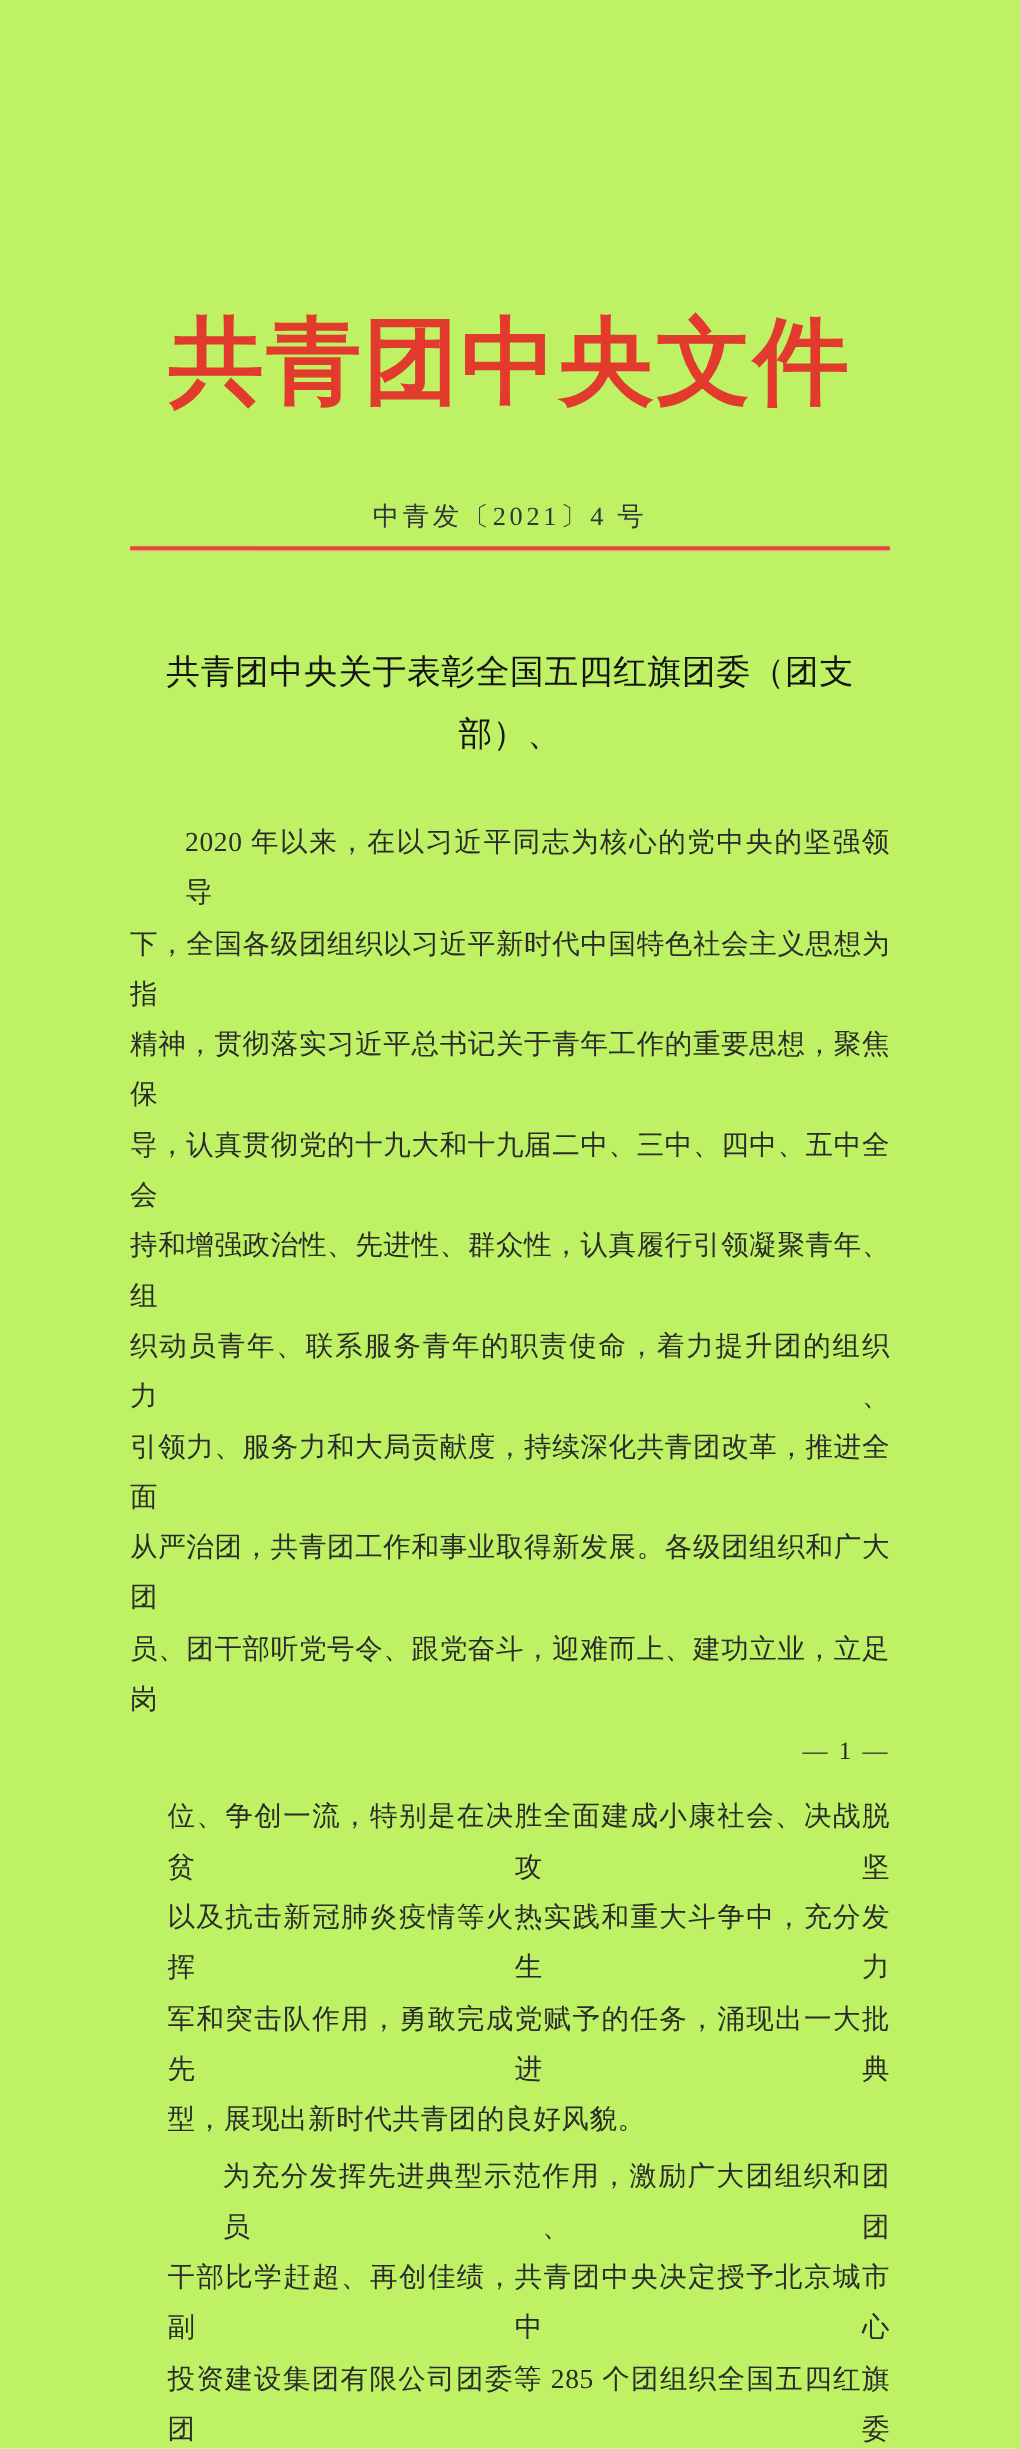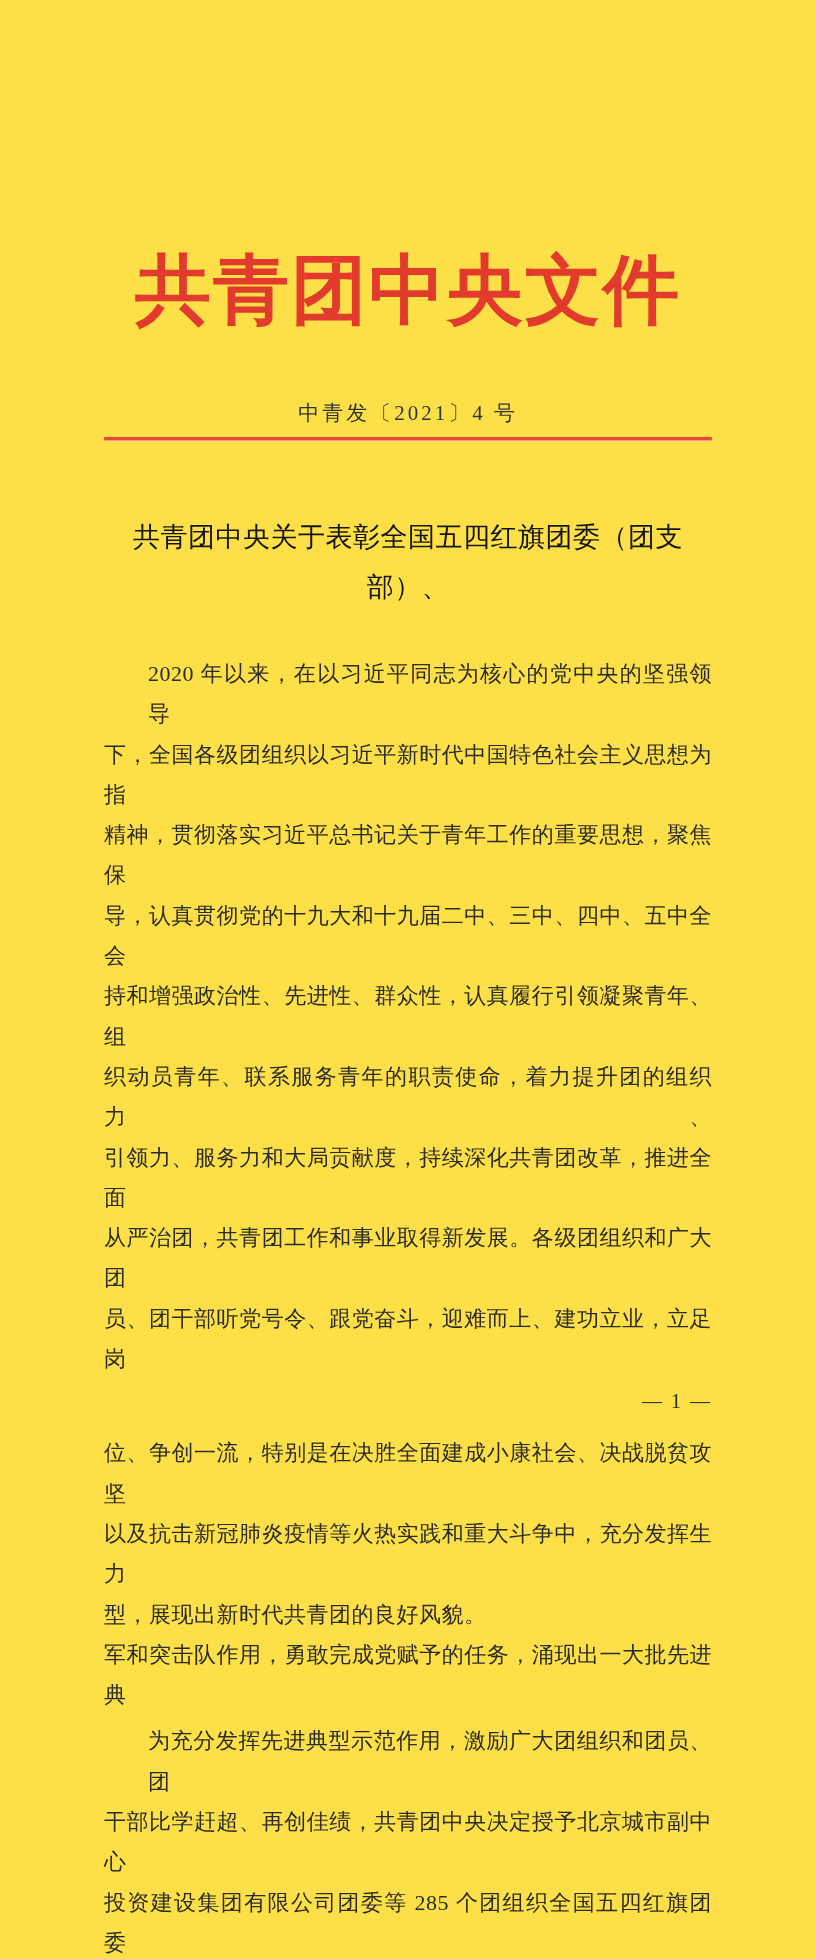--- a/index.html
+++ b/index.html
@@ -1,21 +1,21 @@
 <!DOCTYPE html>
 <html><head>
 <meta charset="utf-8">
 <style>
   html, body { margin: 0; padding: 0; background: #fcfcfc; }
   .page {
     position: relative;
     width: 816px;
     height: 1959px;
     margin: 0 auto;
-    background: #fde047;
+    background: #bef264;
     font-family: "Liberation Serif", "DejaVu Serif", serif;
     color: #262626;
     overflow: hidden;
   }
   .content { width: 608px; margin: 0 auto; }
   .org-title {
     margin-top: 246px;
     text-align: center;
     color: #e23b2e;
     font-size: 76px;
@@ -61,21 +61,21 @@
   .line.flush { text-align-last: left; }
   .page-number {
     margin-top: 7px;
     text-align: right;
     font-size: 20px;
     line-height: 30px;
     letter-spacing: 2px;
     color: #2b2b2b;
   }
   .body-cont { margin-top: 17px; font-size: 22px; }
-  .para { margin-top: 6px; }
+  .para { margin-top: 6px; margin-left: 30px; }
   .para.first { margin-top: 0; }
 </style>
 </head>
 <body>
 
 <div class="page">
   <div class="content">
 
     <div class="org-title">共青团中央文件</div>
 
@@ -98,22 +98,22 @@
       <div class="line">从严治团，共青团工作和事业取得新发展。各级团组织和广大团</div>
       <div class="line">员、团干部听党号令、跟党奋斗，迎难而上、建功立业，立足岗</div>
     </div>
 
     <div class="page-number">— 1 —</div>
 
     <div class="body-cont">
       <div class="para first">
         <div class="line">位、争创一流，特别是在决胜全面建成小康社会、决战脱贫攻坚</div>
         <div class="line">以及抗击新冠肺炎疫情等火热实践和重大斗争中，充分发挥生力</div>
+        <div class="line">军和突击队作用，勇敢完成党赋予的任务，涌现出一大批先进典</div>
         <div class="line flush">型，展现出新时代共青团的良好风貌。</div>
-        <div class="line">军和突击队作用，勇敢完成党赋予的任务，涌现出一大批先进典</div>
       </div>
 
       <div class="para">
         <div class="line indent">为充分发挥先进典型示范作用，激励广大团组织和团员、团</div>
         <div class="line">干部比学赶超、再创佳绩，共青团中央决定授予北京城市副中心</div>
         <div class="line">投资建设集团有限公司团委等 285 个团组织全国五四红旗团委</div>
 
       </div>
 
     </div>

